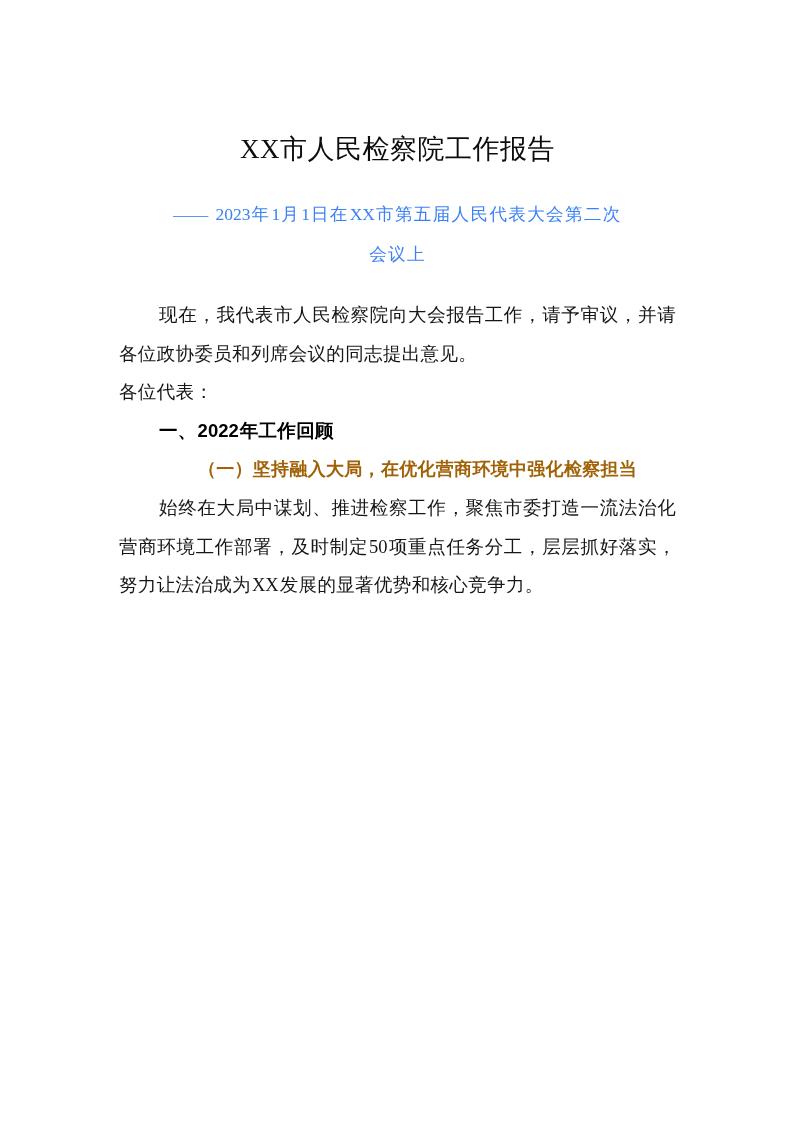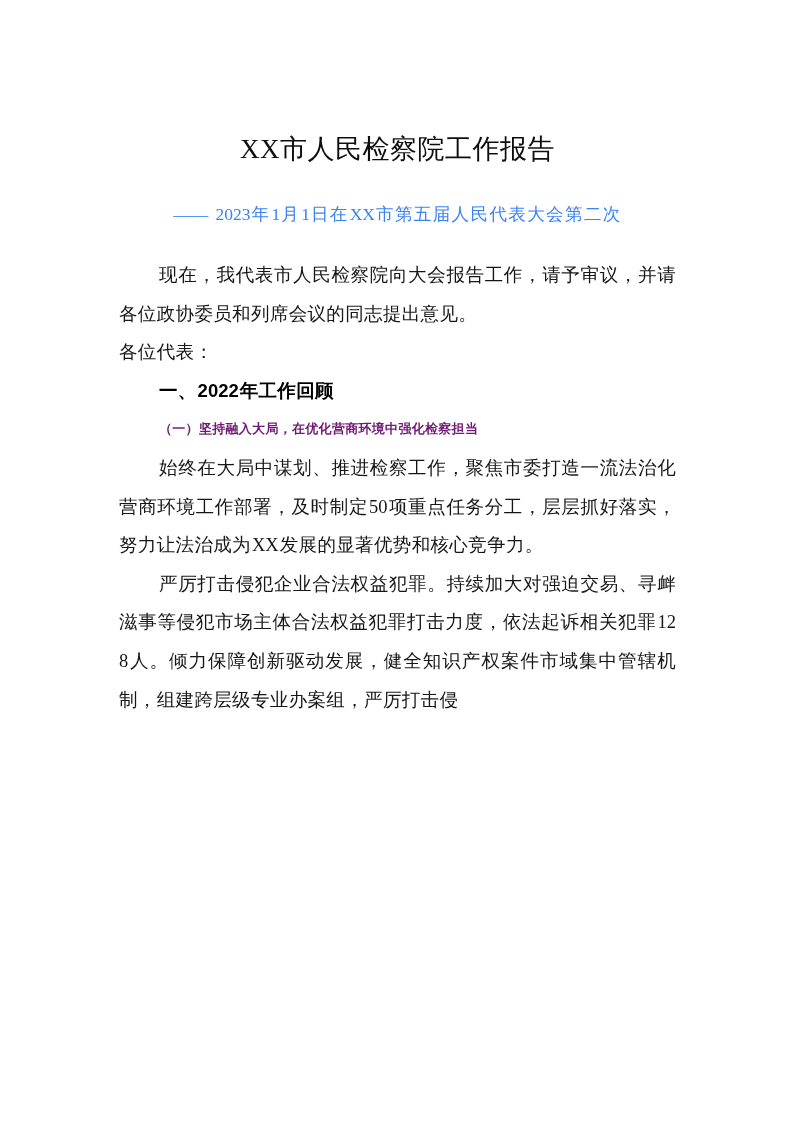--- a/index.html
+++ b/index.html
@@ -104,26 +104,26 @@
     letter-spacing: 0.3px;
     text-align: left;
   }
 
   
   p.heading-2 {
     margin: 0;
     padding: 0;
     text-indent: 40px;
     font-family: "Liberation Sans", "DejaVu Sans", sans-serif;
-    font-size: 13px;
+    font-size: 18px;
     font-weight: 700;
     line-height: 38.6px;
-    color: #701a75;
+    color: #a16207;
     letter-spacing: 0.3px;
-    text-align: left;
+    text-align: center;
   }
 
   
   .lat {
     font-family: "Liberation Serif", "DejaVu Serif", serif;
     letter-spacing: 0;
     padding: 0 1px;
   }
   .heading-1 .lat,
   .heading-2 .lat {
@@ -137,32 +137,32 @@
 <div class="page">
   <div class="content">
 
     <h1 class="doc-title">XX市人民检察院工作报告</h1>
 
     <div class="doc-subtitle">
       <div>
         <span class="dash">——</span>
         <span><span class="lat">2023</span>年<span class="lat">1</span>月<span class="lat">1</span>日在<span class="lat">XX</span>市第五届人民代表大会第二次</span>
       </div>
+      <div>会议上</div>
     </div>
 
     <div class="body-block">
 
       <p class="para indent">现在，我代表市人民检察院向大会报告工作，请予审议，并请各位政协委员和列席会议的同志提出意见。</p>
 
       <p class="para salutation">各位代表：</p>
 
       <p class="heading-1">一、<span class="lat">2022</span>年工作回顾</p>
 
 
       <p class="heading-2">（一）坚持融入大局，在优化营商环境中强化检察担当</p>
 
       <p class="para indent">始终在大局中谋划、推进检察工作，聚焦市委打造一流法治化营商环境工作部署，及时制定<span class="lat">50</span>项重点任务分工，层层抓好落实，努力让法治成为<span class="lat">XX</span>发展的显著优势和核心竞争力。</p>
 
-      <p class="para indent">严厉打击侵犯企业合法权益犯罪。持续加大对强迫交易、寻衅滋事等侵犯市场主体合法权益犯罪打击力度，依法起诉相关犯罪<span class="lat">128</span>人。倾力保障创新驱动发展，健全知识产权案件市域集中管辖机制，组建跨层级专业办案组，严厉打击侵</p>
 
     </div>
   </div>
 </div>
 
 </body></html>

